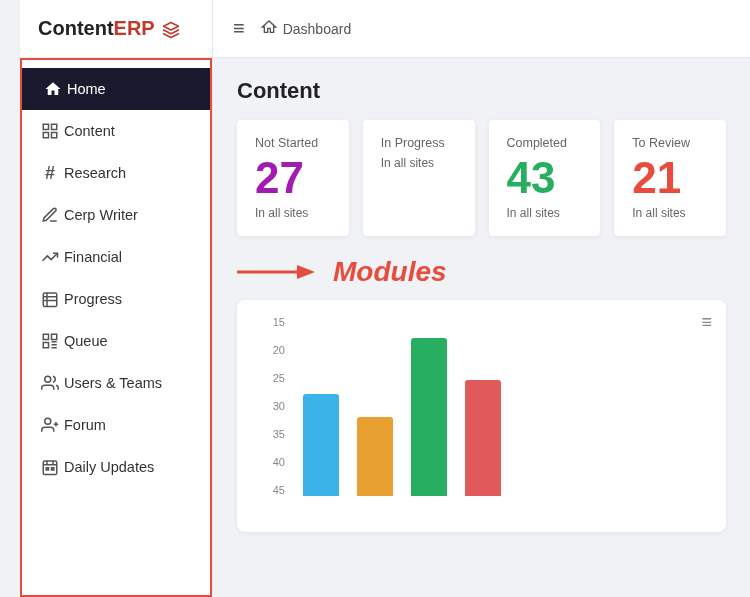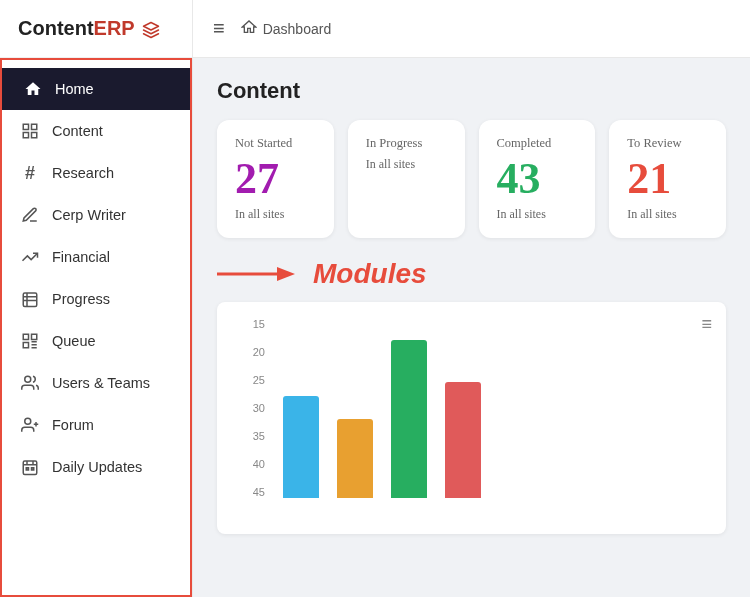--- a/index.html
+++ b/index.html
@@ -35,21 +35,21 @@
       vertical-align: middle;
     }
     .sidebar-nav { flex: 1; padding: 8px 0; }
     .nav-item {
       display: flex;
       align-items: center;
       padding: 11px 18px;
       cursor: pointer;
       font-size: 15px;
       color: #333;
-      gap: 12px;
+      gap: 4px;
       transition: background 0.15s;
     }
     .nav-item.active {
       background: #1a1a2e;
       color: #fff;
       border-left: 3px solid #1a1a2e;
     }
     .nav-item.active .nav-icon { color: #fff; }
     .nav-icon {
       width: 20px;
@@ -115,24 +115,23 @@
 
     
     .stats-row {
       display: grid;
       grid-template-columns: repeat(4, 1fr);
       gap: 14px;
       margin-bottom: 20px;
     }
     .stat-card {
       background: #fff;
-      border-radius: 12px;
+      border-radius: 4px;
       padding: 16px 18px;
       box-shadow: 0 1px 4px rgba(0,0,0,0.07);
-      font-family: Liberation Serif, serif;
     }
     .stat-label {
       font-size: 12.5px;
       color: #666;
       margin-bottom: 6px;
       font-weight: 500;
     }
     .stat-number {
       font-size: 44px;
       font-weight: 800;
@@ -205,20 +204,21 @@
     }
     .bar {
       width: 36px;
       border-radius: 3px 3px 0 0;
     }
     .full-wrapper {
       position: relative;
       display: flex;
       width: 750px;
       height: 597px;
+      margin-left: 20px;
     }
   </style>
 </head>
 <body>
 
 <div class="full-wrapper">
 
   <div class="sidebar">
     <div class="sidebar-logo">
       <span>

